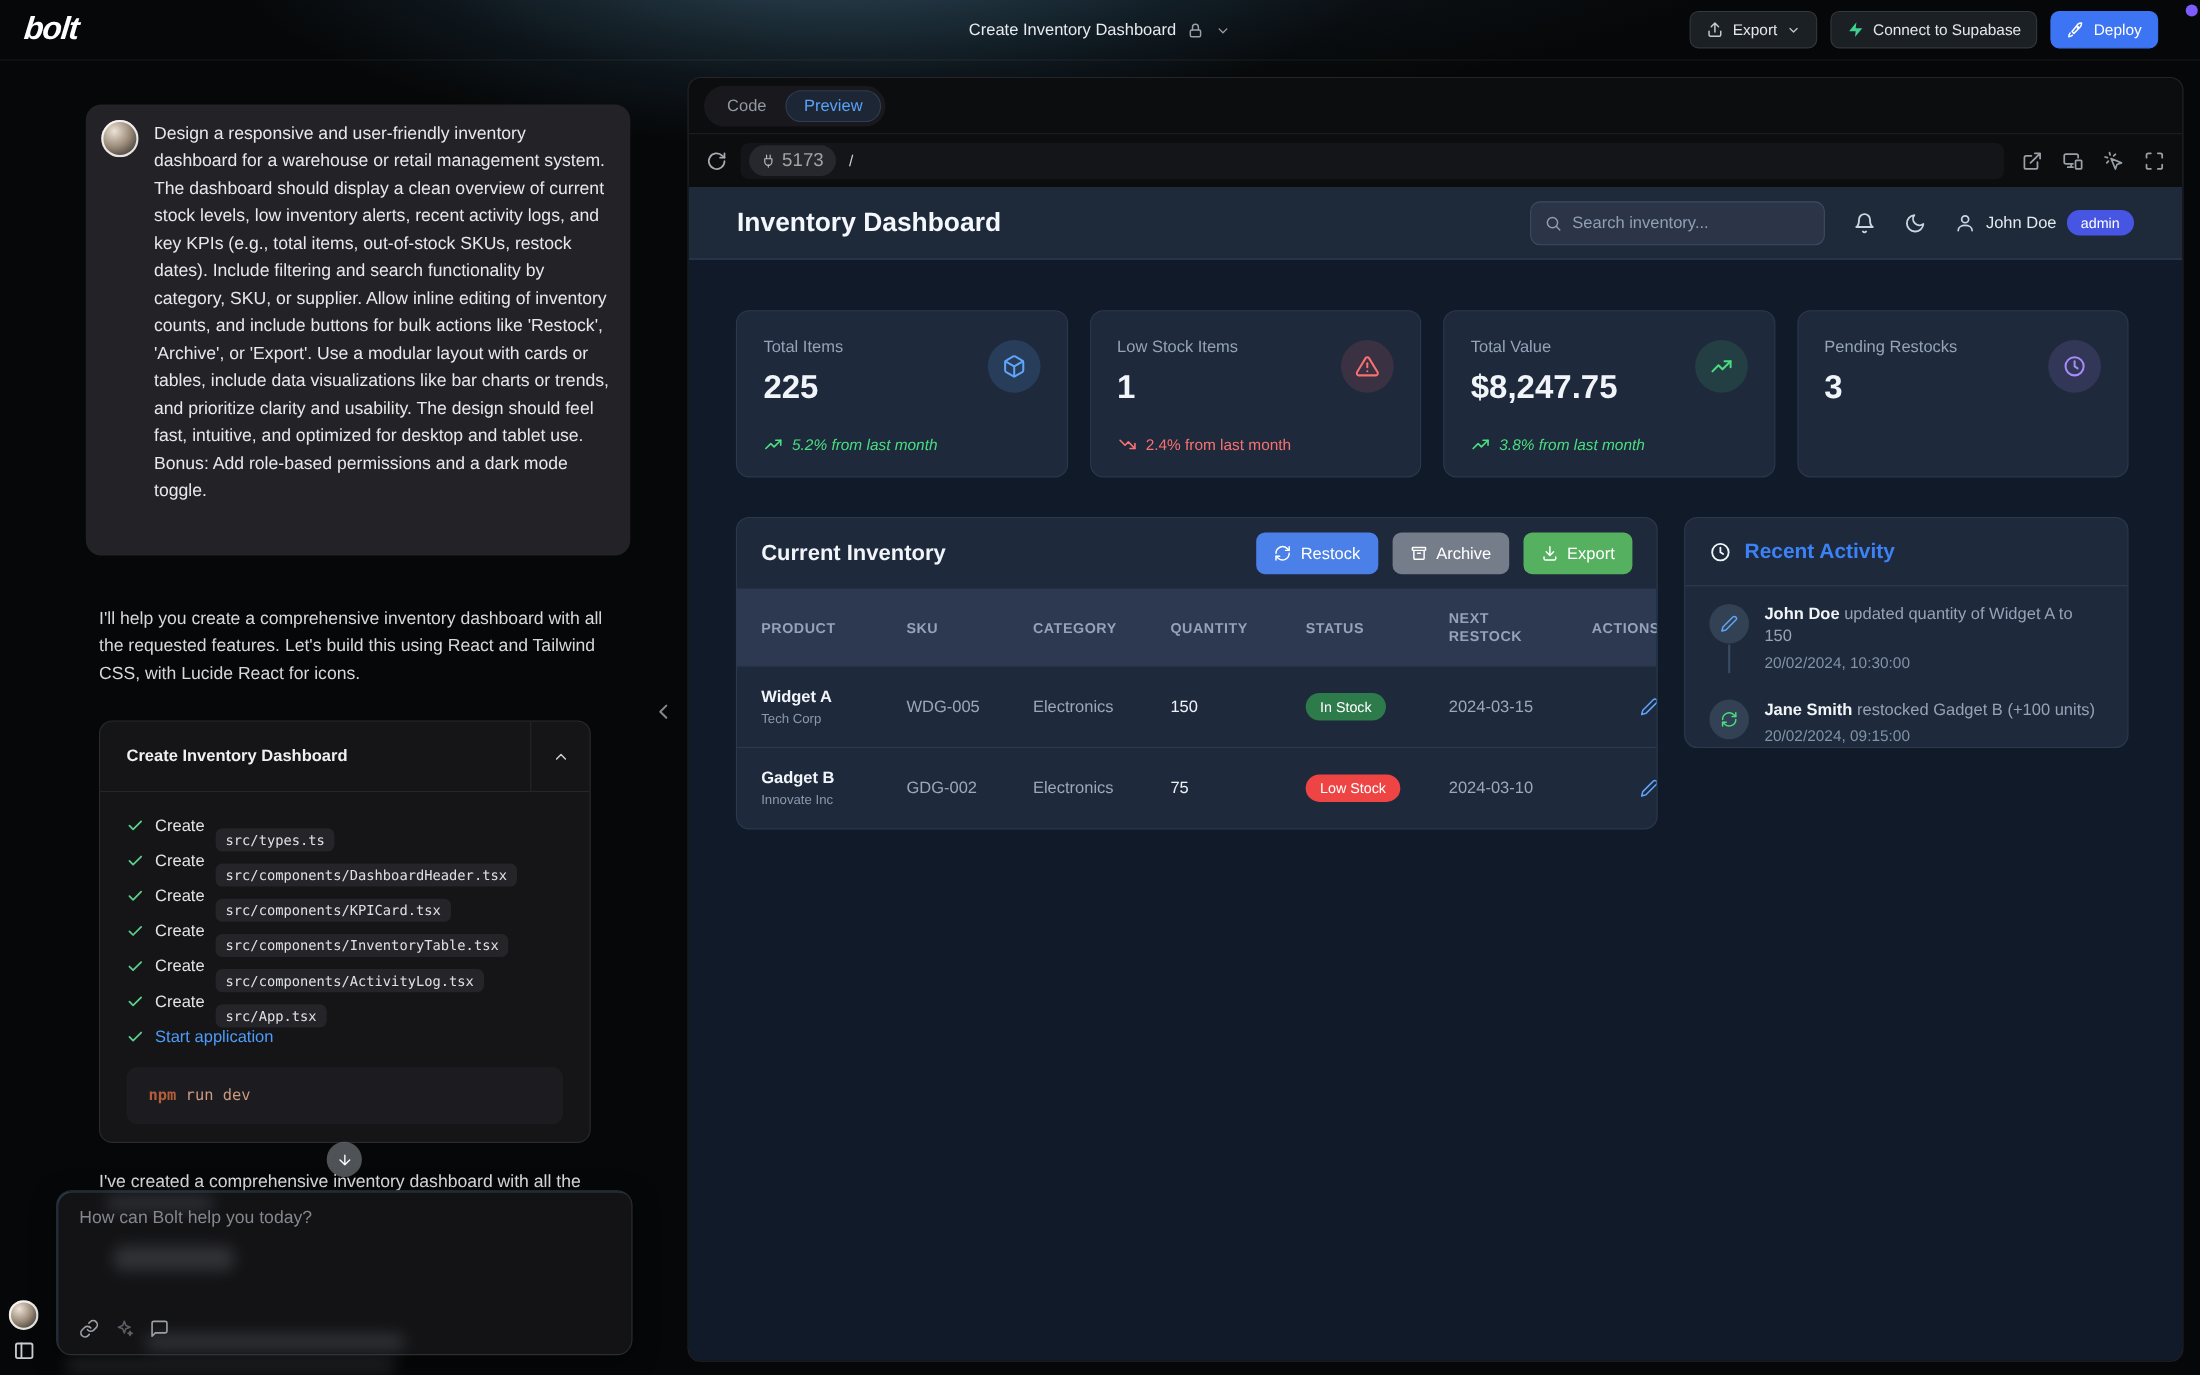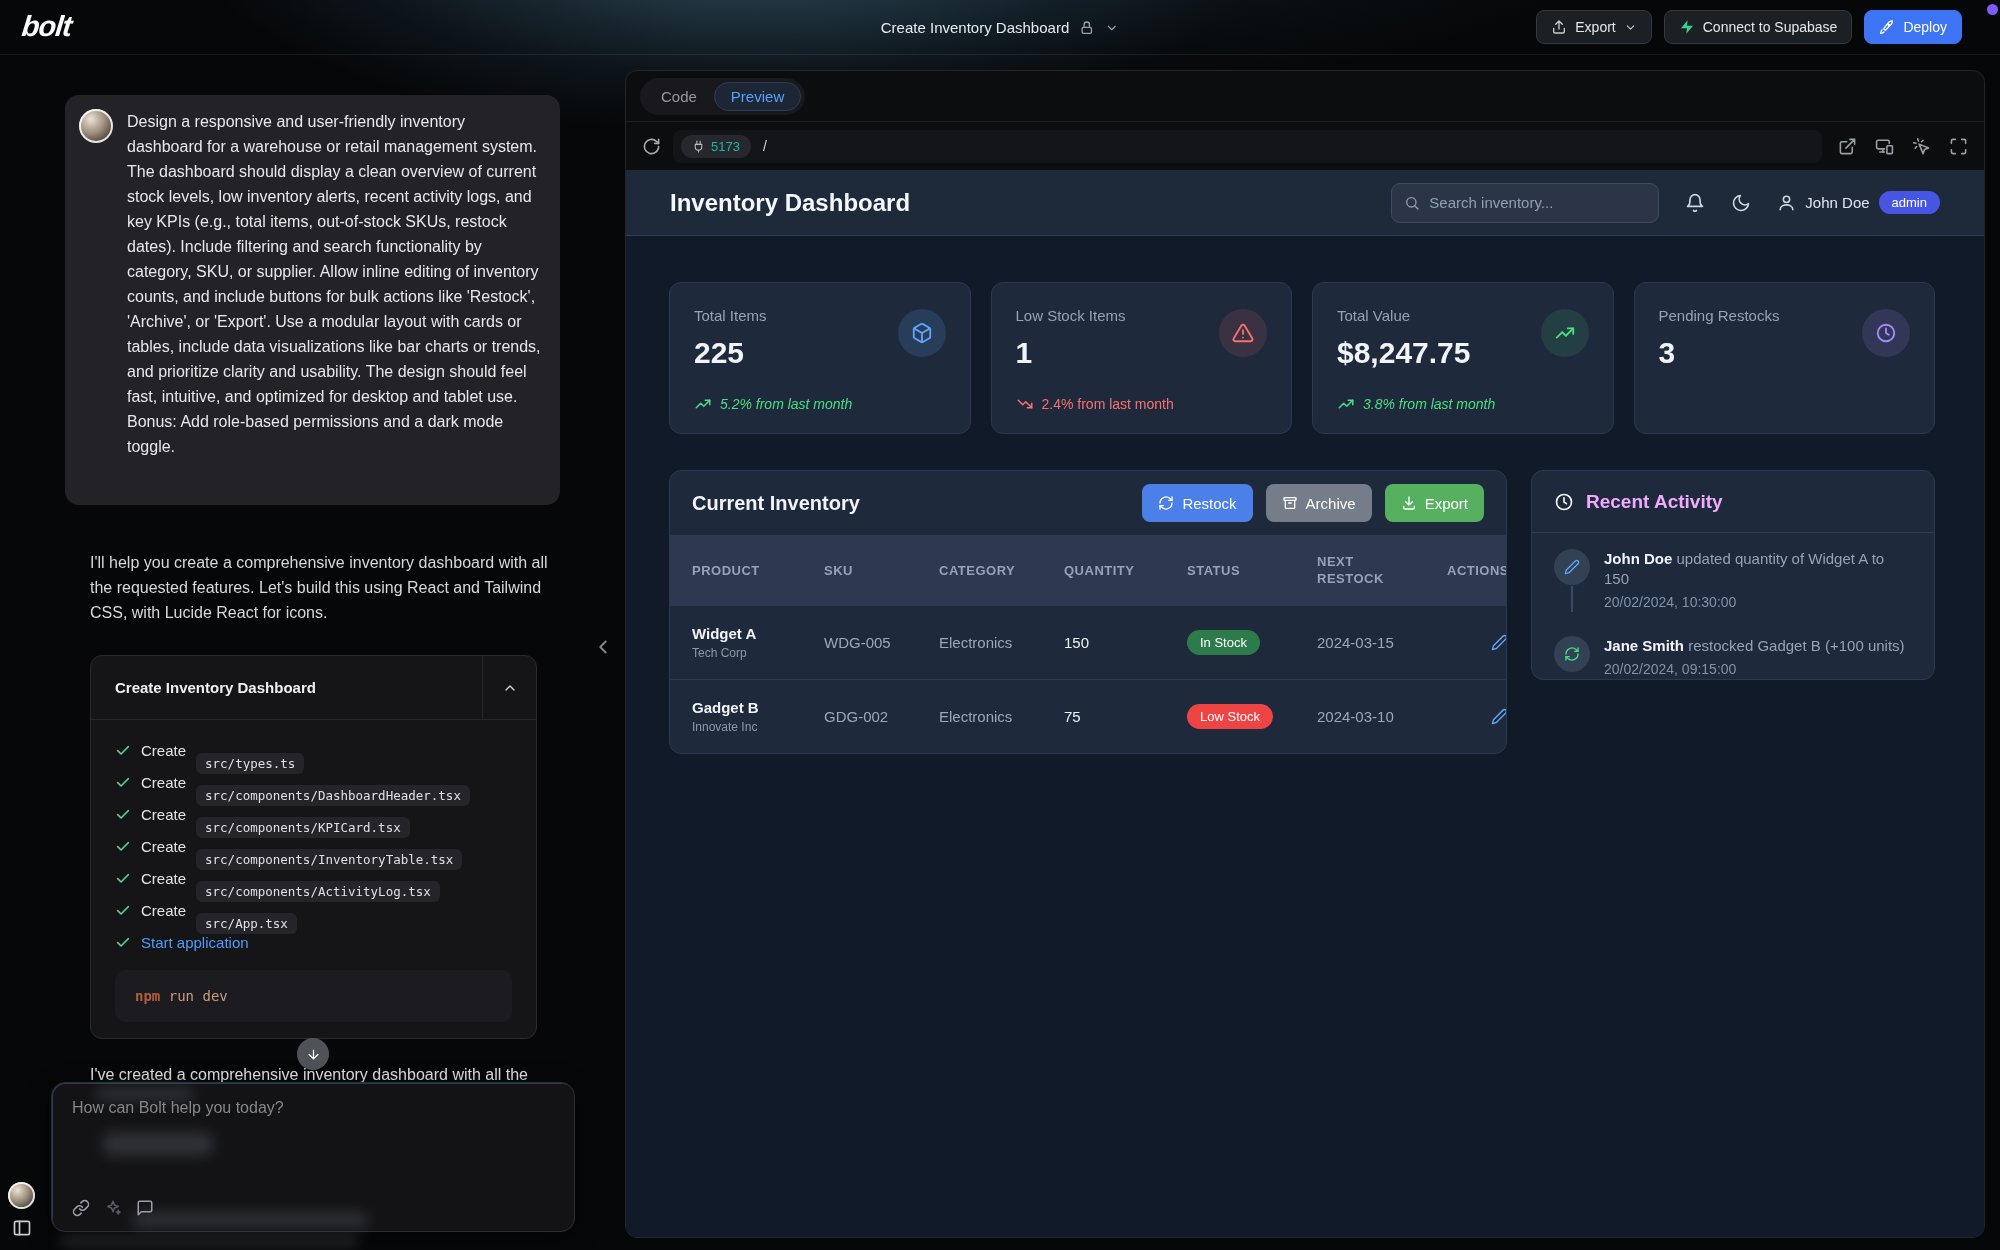--- a/index.html
+++ b/index.html
@@ -18,21 +18,21 @@
   .proj { position:absolute; left:50%; top:0; height:55px; transform:translateX(-50%); display:flex; align-items:center; gap:10px; color:#e8eaed; font-size:15px; }
   .proj .ic { color:#9aa0a8; }
   .tb-actions { position:absolute; right:38px; top:10px; display:flex; gap:12px; }
   .tb-btn { height:34px; border-radius:8px; background:rgba(32,36,42,.85); border:1px solid #34373d; color:#e5e7eb; font-size:14px; display:flex; align-items:center; gap:8px; padding:0 14px; cursor:pointer; }
   .tb-btn .ic { width:16px; height:16px; color:#c7cbd1; }
   .tb-btn.deploy { background:#3d74f4; border-color:#3d74f4; color:#fff; }
   .supa-ic { color:#3ecf8e !important; }
   .screen-dot { position:absolute; right:2px; top:4px; width:11px; height:11px; border-radius:50%; background:#7c5cfa; }
 
   
-  .user-bubble { position:absolute; left:65px; top:95px; width:495px; height:410px; background:#232327; border-radius:14px; padding:14px 16px 14px 14px; display:flex; gap:14px; }
+  .user-bubble { position:absolute; left:78px; top:95px; width:495px; height:410px; background:#232327; border-radius:14px; padding:14px 16px 14px 14px; display:flex; gap:14px; }
   .avatar { width:34px; height:34px; border-radius:50%; flex:0 0 34px; background:radial-gradient(circle at 35% 30%, #ece2d6, #9a8a78 45%, #413c38 80%); box-shadow:0 0 0 2px rgba(255,255,255,.85) inset; }
   .user-bubble .msg { font-size:16px; line-height:25px; color:#e8e8ea; }
   .ai-intro { position:absolute; left:90px; top:550px; width:466px; font-size:16px; line-height:25px; color:#d8d8da; }
   .artifact { position:absolute; left:90px; top:655px; width:447px; background:#151518; border:1px solid #2a2a2e; border-radius:12px; overflow:hidden; }
   .artifact-head { height:64px; display:flex; align-items:stretch; border-bottom:1px solid #26262a; cursor:pointer; }
   .artifact-title { flex:1; display:flex; align-items:center; padding:0 24px; font-size:15px; font-weight:700; color:#f0f0f2; }
   .artifact-chevron { width:54px; display:flex; align-items:center; justify-content:center; border-left:1px solid #26262a; color:#cfd1d5; }
   .artifact-chevron .ic { width:16px; height:16px; }
   .steps { padding:14px 24px 0 24px; }
   .step { height:32px; display:flex; align-items:center; gap:10px; }
@@ -61,21 +61,21 @@
 
   
   .preview { position:absolute; left:625px; top:70px; width:1360px; height:1168px; background:#0c0d0f; border:1px solid #232529; border-radius:12px; display:flex; flex-direction:column; overflow:hidden; }
   .tabs-row { height:50px; display:flex; align-items:center; padding:0 14px; }
   .seg { background:#19191d; border-radius:999px; padding:4px; display:flex; align-items:center; }
   .seg-item { padding:6px 17px; font-size:15px; color:#9299a3; border-radius:999px; cursor:pointer; }
   .seg-item.active { background:#1c2635; border:1px solid #2e3d55; color:#5aa2f9; padding:5px 16px; }
   .url-row { height:49px; border-top:1px solid #1d1f23; display:flex; align-items:center; padding:0 16px; gap:12px; }
   .reload { color:#a6abb3; cursor:pointer; } .reload .ic { width:19px; height:19px; }
   .url-bar { flex:1; height:33px; background:#141519; border-radius:8px; display:flex; align-items:center; padding:0 8px; gap:12px; cursor:text; }
-  .port-pill { display:flex; align-items:center; gap:6px; background:#27282d; border-radius:999px; padding:4px 11px; font-size:13px; color:#14b8a6; cursor:pointer; }
+  .port-pill { display:flex; align-items:center; gap:6px; background:#27282d; border-radius:999px; padding:4px 11px; font-size:17px; color:#a3a3a3; cursor:pointer; }
   .port-pill .ic { width:13px; height:13px; color:#b8bbc1; }
   .url-path { font-size:14px; color:#d2d4d8; }
   .url-icons { display:flex; gap:18px; margin-left:4px; }
   .url-icons .ic { width:19px; height:19px; color:#9aa0a8; cursor:pointer; }
 
   
   .app { flex:1; background:#111a29; position:relative; overflow:hidden; }
   .app-header { height:66px; background:#1e2a3a; border-bottom:1px solid #31405a; display:flex; align-items:center; padding:0 44px; }
   .app-title { font-size:24px; font-weight:700; color:#f4f7fb; }
   .app-header-right { margin-left:auto; display:flex; align-items:center; gap:26px; }
@@ -121,21 +121,21 @@
   .cell-product .psup { font-size:12px; color:#8b99ad; margin-top:4px; }
   .cell-qty { color:#edf2f7; }
   .pill { display:inline-block; font-size:13px; color:#fff; padding:5px 13px; border-radius:999px; }
   .pill-ok { background:#2d7a4b; } .pill-low { background:#ef4444; }
   .cell-actions { padding-left:44px; color:#5ea3f7; }
   .cell-actions .ic { width:17px; height:17px; cursor:pointer; }
 
   .activity { background:#1e293b; border:1px solid #2b394e; border-radius:12px; height:210px; overflow:hidden; }
   .act-head { height:62px; display:flex; align-items:center; gap:12px; padding:0 22px; border-bottom:1px solid #2e3c52; }
   .act-head .ic { width:20px; height:20px; color:#f1f5f9; }
-  .act-title { font-size:19px; font-weight:700; color:#f0abfc; }
+  .act-title { font-size:19px; font-weight:700; color:#3b82f6; }
   .act-body { padding:16px 22px; display:flex; flex-direction:column; gap:26px; position:relative; }
   .act-body::before { content:""; position:absolute; left:39px; top:53px; width:2px; height:26px; background:#3a4a61; }
   .act-item { display:flex; gap:14px; }
   .act-ic { width:36px; height:36px; border-radius:50%; background:#334155; flex:0 0 36px; display:flex; align-items:center; justify-content:center; }
   .act-ic .ic { width:16px; height:16px; }
   .ic-pencil-col { color:#60a5fa; } .ic-refresh-col { color:#4ade80; }
   .act-line1 { font-size:15px; color:#94a3b8; line-height:20px; }
   .act-line1 b { color:#f1f5f9; font-weight:700; }
   .act-time { font-size:14px; color:#8093a9; margin-top:5px; }
 </style>

